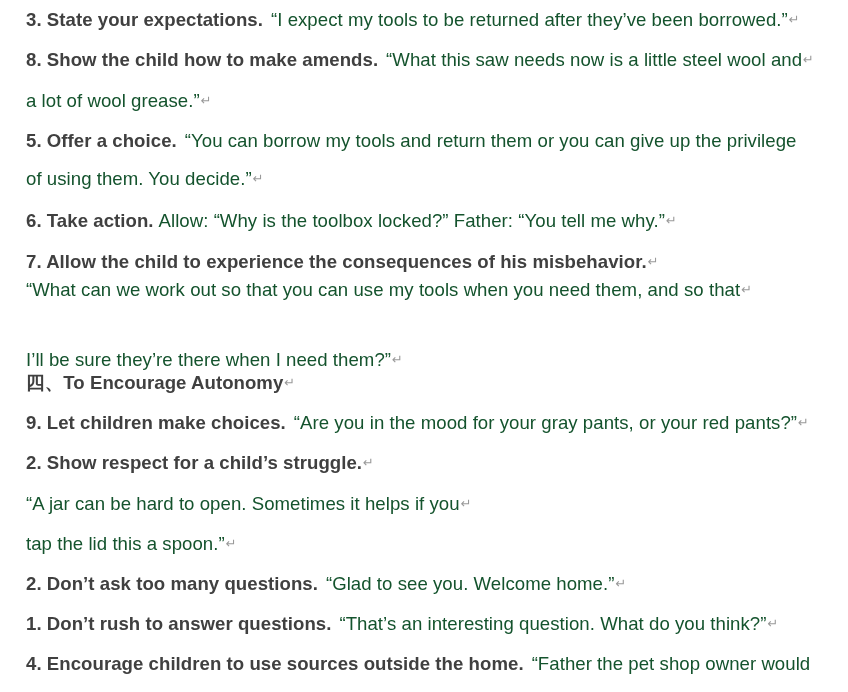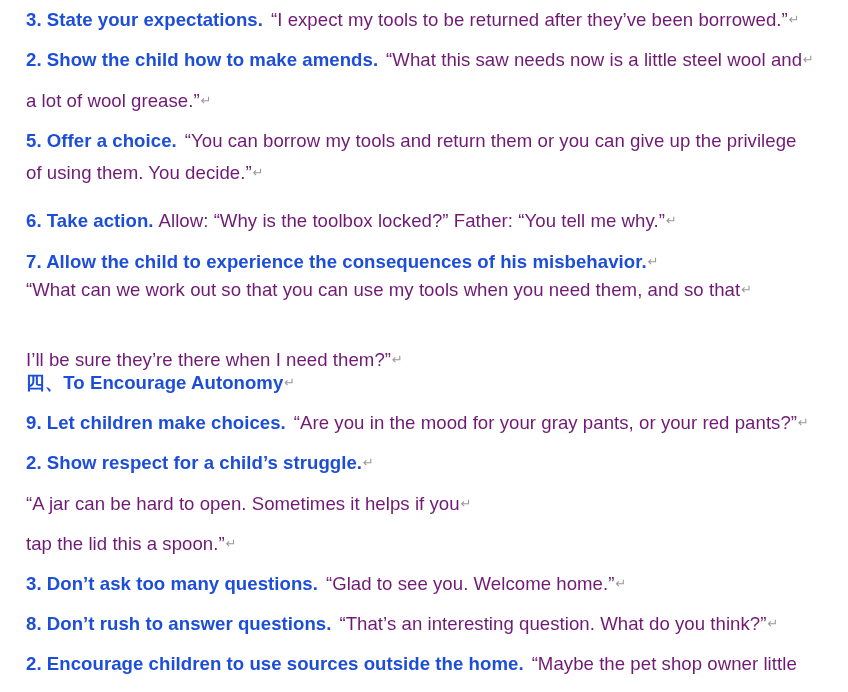--- a/index.html
+++ b/index.html
@@ -25,57 +25,57 @@
       position: absolute;
       left: 0;
       height: 40px;
       line-height: 40px;
       font-size: 18.6px;
       white-space: nowrap;
       letter-spacing: 0.05px;
     }
     .b {
       font-weight: bold;
-      color: #1d4ed8;
+      color: #404040;
     }
     .t {
       font-weight: normal;
-      color: #701a75;
+      color: #14532d;
     }
     .mark {
       color: #9a9a9a;
       font-size: 13px;
       font-family: "DejaVu Sans", sans-serif;
       margin-left: 1px;
       vertical-align: 2px;
     }
     .gap { display: inline-block; width: 8px; }
   </style>
 </head>
 <body>
 
 <div class="page">
 
   <div class="line" style="top:0px">
     <span class="b">3. State your expectations.</span><span class="gap"></span><span class="t">“I expect my tools to be returned after they’ve been borrowed.”</span><span class="mark">↵</span>
   </div>
 
   <div class="line" style="top:40px">
-    <span class="b">2. Show the child how to make amends.</span><span class="gap"></span><span class="t">“What this saw needs now is a little steel wool and</span><span class="mark">↵</span>
+    <span class="b">8. Show the child how to make amends.</span><span class="gap"></span><span class="t">“What this saw needs now is a little steel wool and</span><span class="mark">↵</span>
   </div>
 
   <div class="line" style="top:81px">
     <span class="t">a lot of wool grease.”</span><span class="mark">↵</span>
   </div>
 
   <div class="line" style="top:121px">
     <span class="b">5. Offer a choice.</span><span class="gap"></span><span class="t">“You can borrow my tools and return them or you can give up the privilege</span>
   </div>
 
-  <div class="line" style="top:153px">
+  <div class="line" style="top:159px">
     <span class="t">of using them. You decide.”</span><span class="mark">↵</span>
   </div>
 
   <div class="line" style="top:201px">
     <span class="b">6. Take action.</span><span style="display:inline-block;width:5px"></span><span class="t">Allow: “Why is the toolbox locked?” Father: “You tell me why.”</span><span class="mark">↵</span>
   </div>
 
   <div class="line" style="top:242px">
     <span class="b">7. Allow the child to experience the consequences of his misbehavior.</span><span class="mark">↵</span>
   </div>
@@ -102,24 +102,24 @@
 
   <div class="line" style="top:484px">
     <span class="t">“A jar can be hard to open. Sometimes it helps if you</span><span class="mark">↵</span>
   </div>
 
   <div class="line" style="top:524px">
     <span class="t">tap the lid this a spoon.”</span><span class="mark">↵</span>
   </div>
 
   <div class="line" style="top:564px">
-    <span class="b">3. Don’t ask too many questions.</span><span class="gap"></span><span class="t">“Glad to see you. Welcome home.”</span><span class="mark">↵</span>
+    <span class="b">2. Don’t ask too many questions.</span><span class="gap"></span><span class="t">“Glad to see you. Welcome home.”</span><span class="mark">↵</span>
   </div>
 
   <div class="line" style="top:604px">
-    <span class="b">8. Don’t rush to answer questions.</span><span class="gap"></span><span class="t">“That’s an interesting question. What do you think?”</span><span class="mark">↵</span>
+    <span class="b">1. Don’t rush to answer questions.</span><span class="gap"></span><span class="t">“That’s an interesting question. What do you think?”</span><span class="mark">↵</span>
   </div>
 
   <div class="line" style="top:644px">
-    <span class="b">2. Encourage children to use sources outside the home.</span><span class="gap"></span><span class="t">“Maybe the pet shop owner little</span>
+    <span class="b">4. Encourage children to use sources outside the home.</span><span class="gap"></span><span class="t">“Father the pet shop owner would</span>
   </div>
 
 </div>
 
 </body></html>

